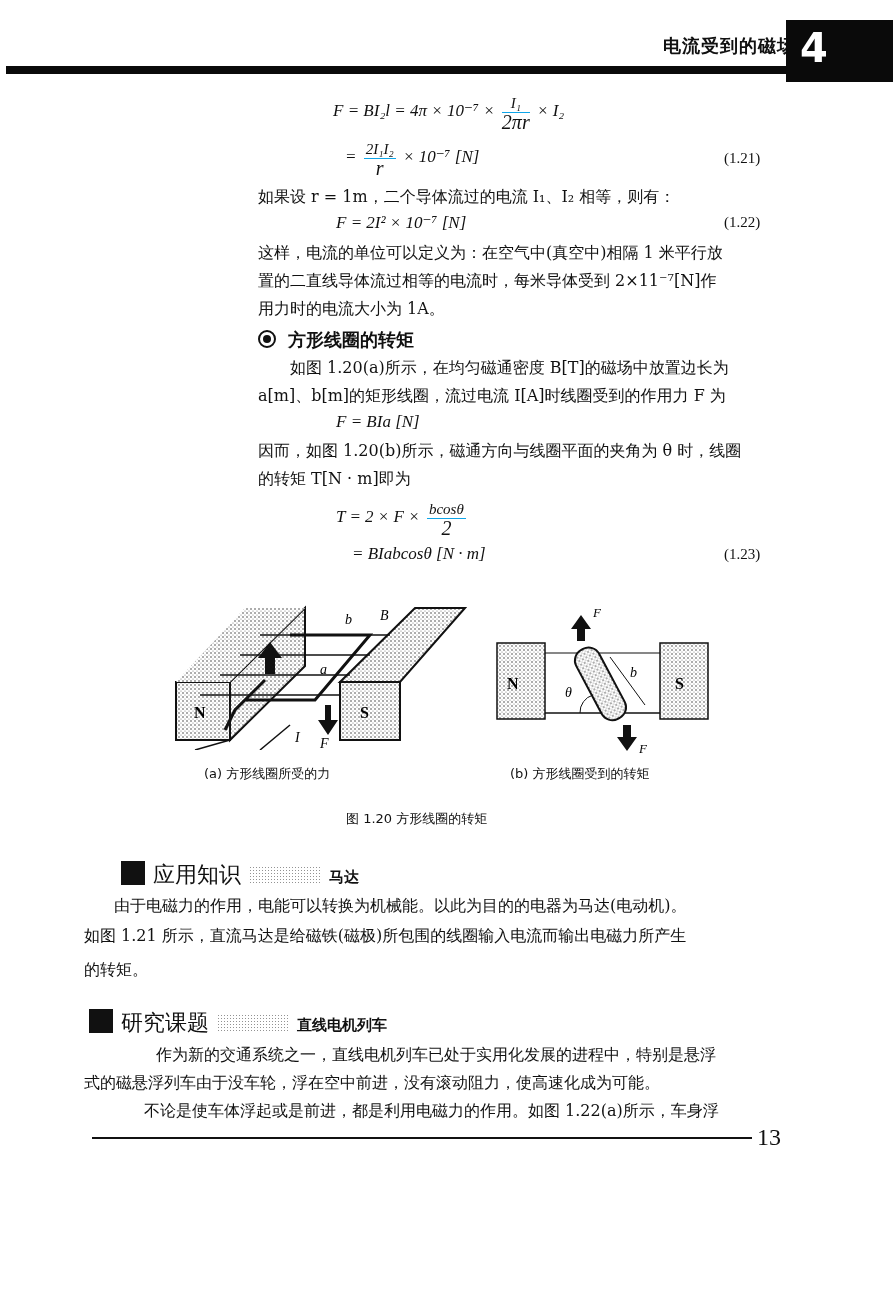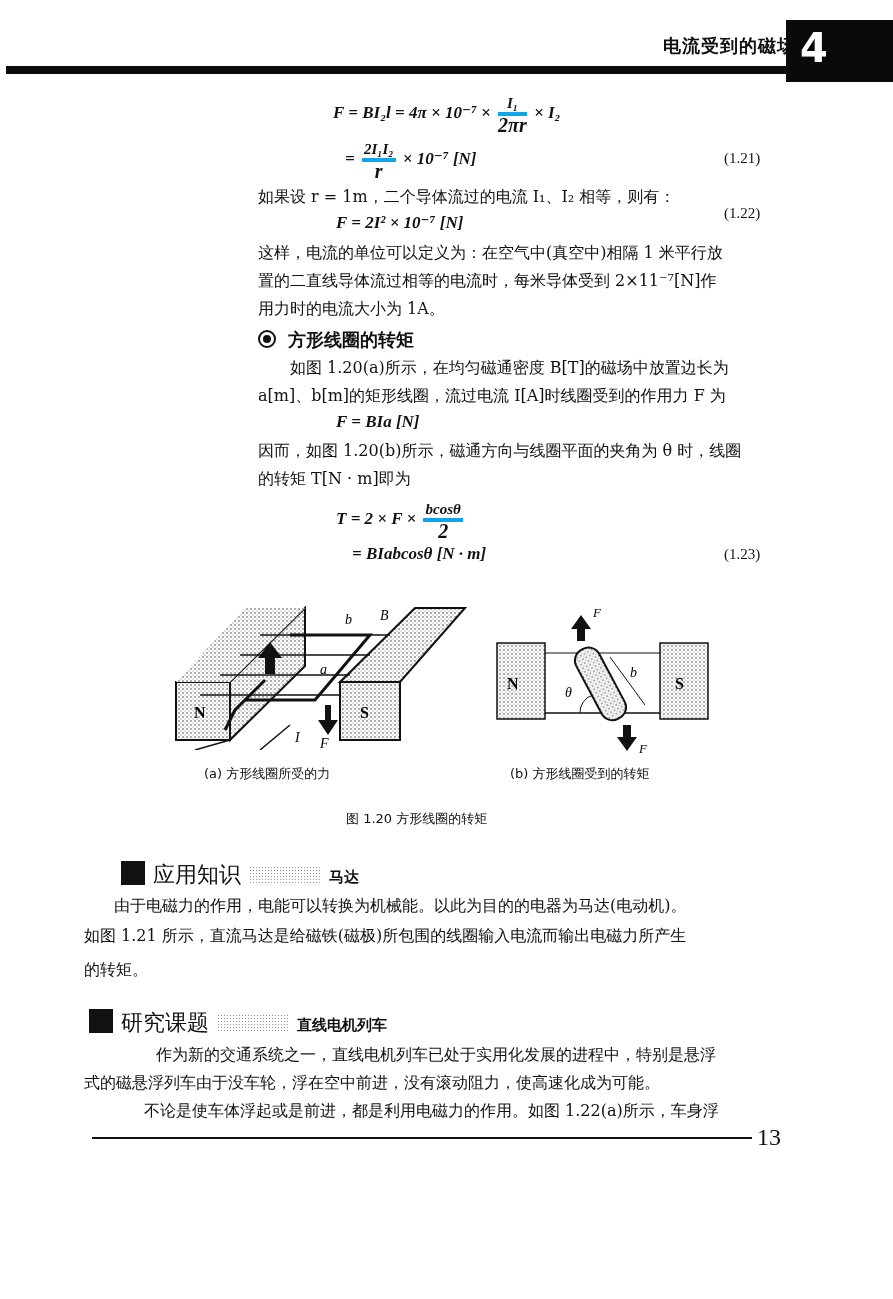--- a/index.html
+++ b/index.html
@@ -5,25 +5,25 @@
   html, body { margin:0; padding:0; background:#ffffff; }
   body { width:893px; height:1299px; position:relative; overflow:hidden;
          font-family:"DejaVu Serif", "Liberation Serif", serif; color:#111; }
   .abs { position:absolute; }
   
   .header-rule { left:6px; top:66px; width:790px; height:8px; background:#0a0a0a; }
   .header-title { left:620px; top:34px; font-family:"DejaVu Sans","Liberation Sans",sans-serif; font-size:18px; font-weight:bold; letter-spacing:1px; color:#111;margin-left:43px; }
   .chapter-box { left:786px; top:20px; width:107px; height:62px; background:#0a0a0a; color:#fff;
                  font-family:"DejaVu Sans","Liberation Sans",sans-serif; font-weight:bold; font-size:40px; line-height:56px; padding-left:14px; box-sizing:border-box; }
   .line { font-size:16px; line-height:20px; white-space:nowrap; }
-  .eq { font-family:"Liberation Serif","DejaVu Serif",serif; font-size:17px; white-space:nowrap;font-weight:bold; }
+  .eq { font-family:"Liberation Serif","DejaVu Serif",serif; font-size:17px; white-space:nowrap; }
   .eqno { font-family:"Liberation Serif",serif; font-size:15px; }
   .it { font-style:italic; }
   .frac { display:inline-block; vertical-align:middle; text-align:center; margin:0 3px; }
-  .frac .num { display:block; border-bottom:4px solid #0ea5e9; padding:0 2px; font-size:15px; line-height:18px; }
+  .frac .num { display:block; border-bottom:1px solid #0ea5e9; padding:0 2px; font-size:15px; line-height:18px; }
   .frac .den { display:block; font-size:20px; line-height:18px; }
   .section-heading { font-family:"DejaVu Sans","Liberation Sans",sans-serif; font-weight:bold; font-size:18px; }
   .bullet { display:inline-block; width:14px; height:14px; border:2px solid #111; border-radius:50%; position:relative; vertical-align:-2px; margin-right:12px; }
   .bullet::after { content:""; position:absolute; left:3px; top:3px; width:8px; height:8px; background:#111; border-radius:50%; }
   .box-heading { font-family:"DejaVu Sans","Liberation Sans",sans-serif; font-size:22px; }
   .black-square { display:inline-block; width:24px; height:24px; background:#111; vertical-align:-3px; margin-right:8px; }
   .dither { display:inline-block; width:72px; height:18px; vertical-align:-2px; margin:0 8px;
             background-image: radial-gradient(#777 0.8px, transparent 1px); background-size:3px 3px; opacity:0.8; }
   .sub-heading { font-family:"DejaVu Sans","Liberation Sans",sans-serif; font-weight:bold; font-size:15px; }
   .caption { font-family:"DejaVu Sans","Liberation Sans",sans-serif; font-size:13px; }
@@ -50,21 +50,21 @@
   <span class="frac">
     <span class="num">2I₁I₂</span>
     <span class="den">r</span>
   </span>
   <span>× 10⁻⁷ [N]</span>
 </div>
 <div class="abs eqno" style="left:724px;top:150px;">(1.21)</div>
 
 <div class="abs line" style="left:258px;top:187px;">如果设 r = 1m，二个导体流过的电流 I₁、I₂ 相等，则有：</div>
 <div class="abs eq it" style="left:336px;top:212px;">F = 2I² × 10⁻⁷ [N]</div>
-<div class="abs eqno" style="left:724px;top:205px;">(1.22)</div>
+<div class="abs eqno" style="left:724px;top:214px;">(1.22)</div>
 
 <div class="abs line" style="left:258px;top:243px;">这样，电流的单位可以定义为：在空气中(真空中)相隔 1 米平行放</div>
 <div class="abs line" style="left:258px;top:271px;">置的二直线导体流过相等的电流时，每米导体受到 2×11⁻⁷[N]作</div>
 <div class="abs line" style="left:258px;top:299px;">用力时的电流大小为 1A。</div>
 
 <div class="abs section-heading" style="left:258px;top:328px;">
   <span class="bullet"></span><span>方形线圈的转矩</span>
 </div>
 
 <div class="abs line" style="left:290px;top:358px;">如图 1.20(a)所示，在均匀磁通密度 B[T]的磁场中放置边长为</div>

